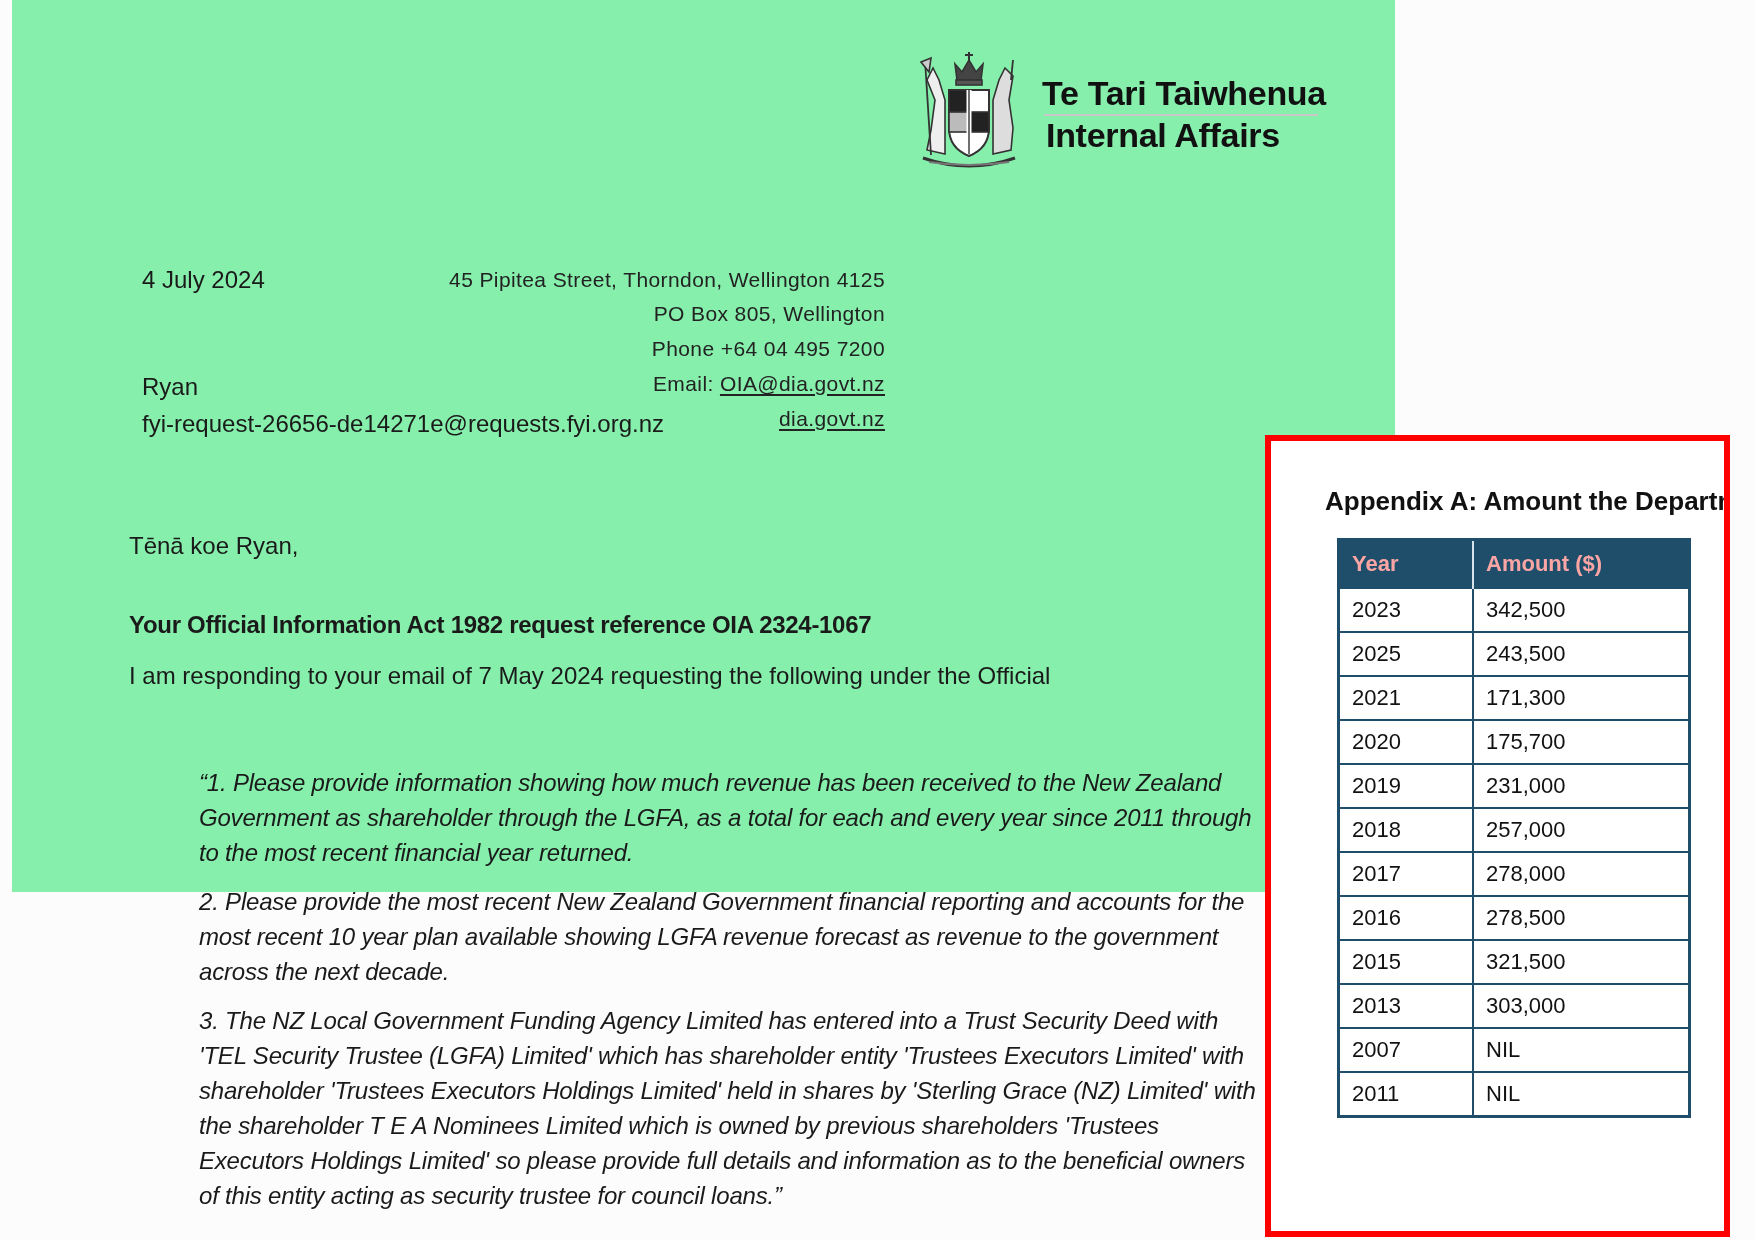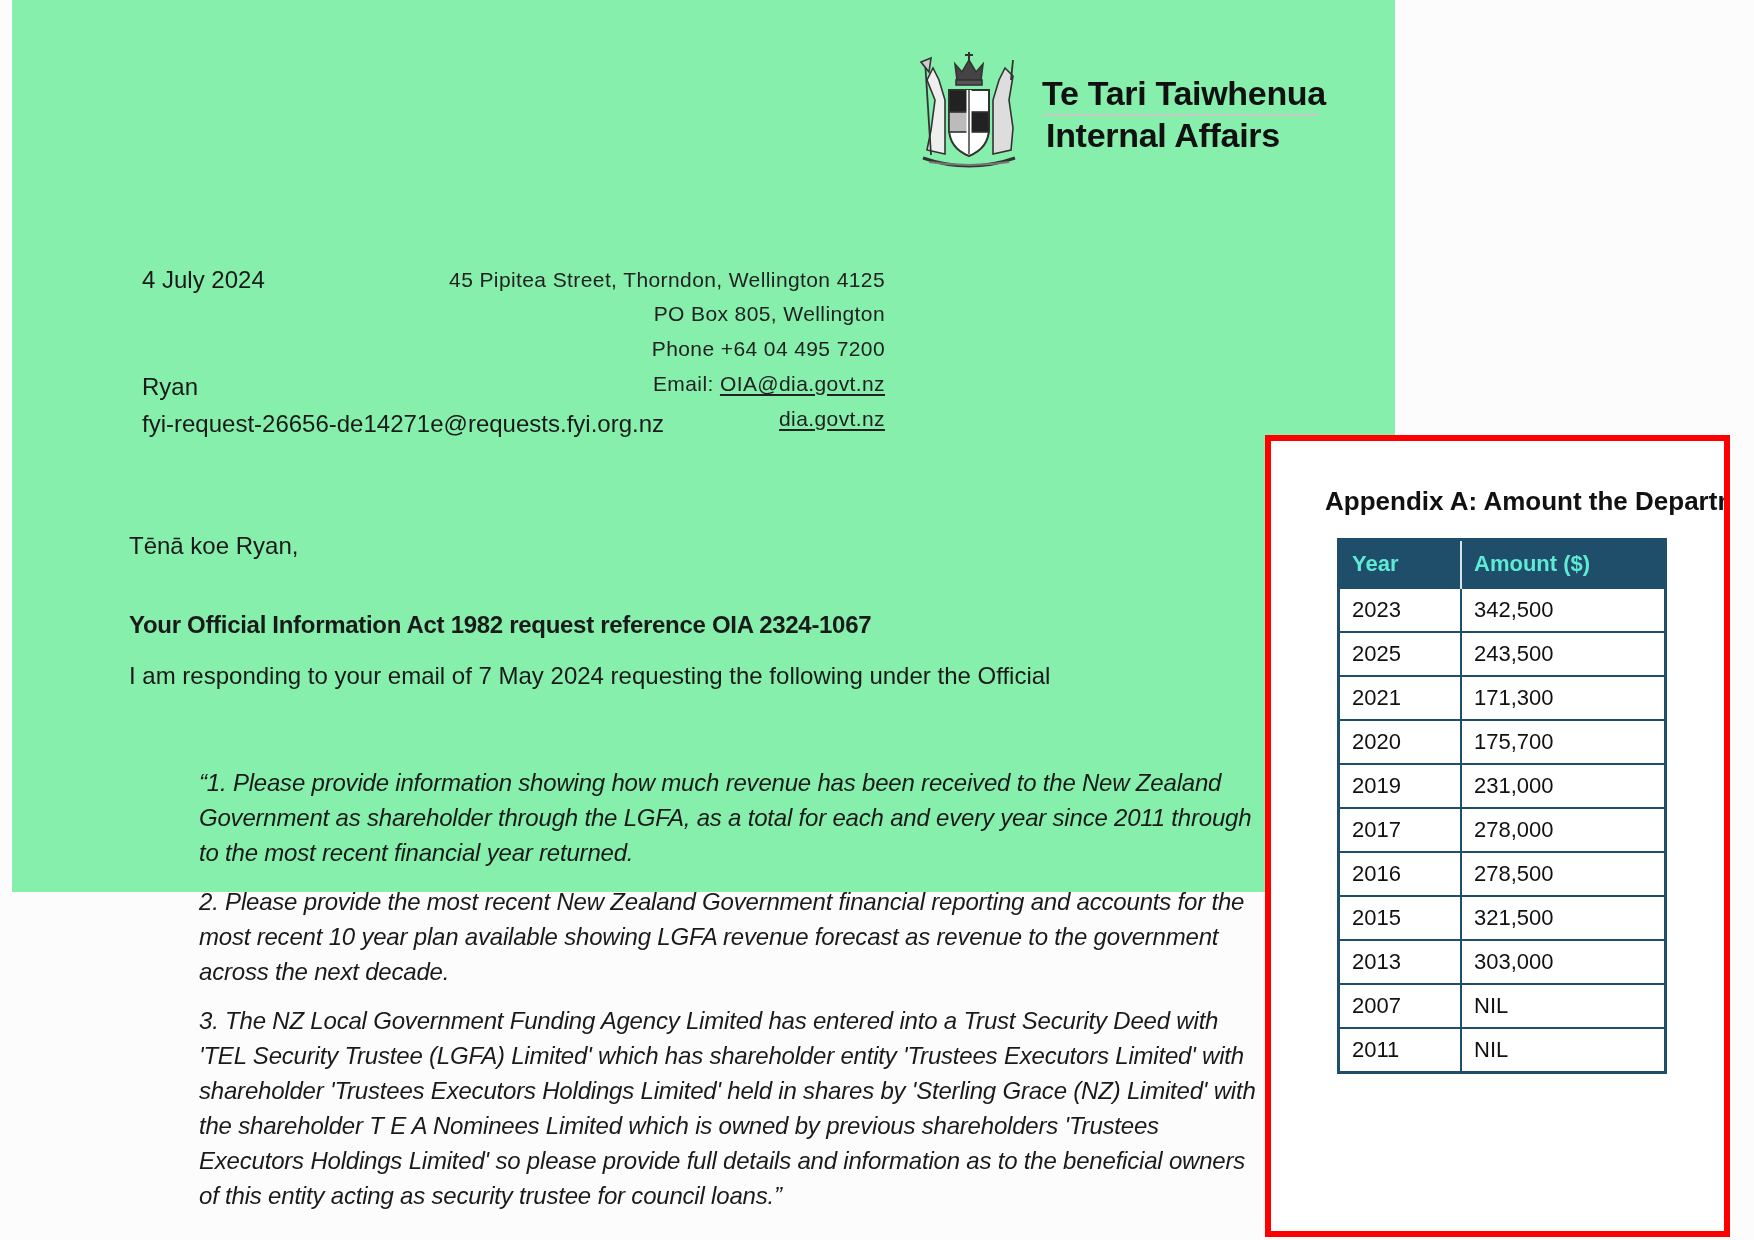--- a/index.html
+++ b/index.html
@@ -24,22 +24,22 @@
   .highlight {
     position:absolute; left:1265px; top:435px; width:465px; height:802px;
     border:6px solid #ff0000; box-sizing:border-box; background:#ffffff; overflow:hidden;
   }
   .appx-title { position:absolute; left:54px; top:45px; font-size:26px; font-weight:bold; white-space:nowrap; color:#111; }
   table.rev {
     position:absolute; left:66px; top:97px; border-collapse:collapse;
     border:3px solid #1f4e6b; font-size:22px;
   }
   table.rev th {
-    background:#1f4e6b; color:#5eead4; text-align:left; font-weight:bold;
-    height:46px; padding:0 0 0 12px;
+    background:#1f4e6b; color:#fca5a5; text-align:left; font-weight:bold;
+    height:46px; padding:0 12px 0 12px;
   }
   table.rev th + th { border-left:2px solid #d8e2ea; }
   table.rev td {
     height:42px; padding:0 0 0 12px; border:2px solid #1f4e6b; color:#111;
   }
   table.rev .c1 { width:108px; }
   table.rev .c2 { width:190px; }
 </style>
 </head>
 <body>
@@ -124,20 +124,24 @@
         </tr>
       <tr>
           <td>2020</td>
           <td>175,700</td>
         </tr>
       <tr>
           <td>2019</td>
           <td>231,000</td>
         </tr>
       <tr>
+          <td>2018</td>
+          <td>257,000</td>
+        </tr>
+      <tr>
           <td>2017</td>
           <td>278,000</td>
         </tr>
       <tr>
           <td>2016</td>
           <td>278,500</td>
         </tr>
       <tr>
           <td>2015</td>
           <td>321,500</td>

